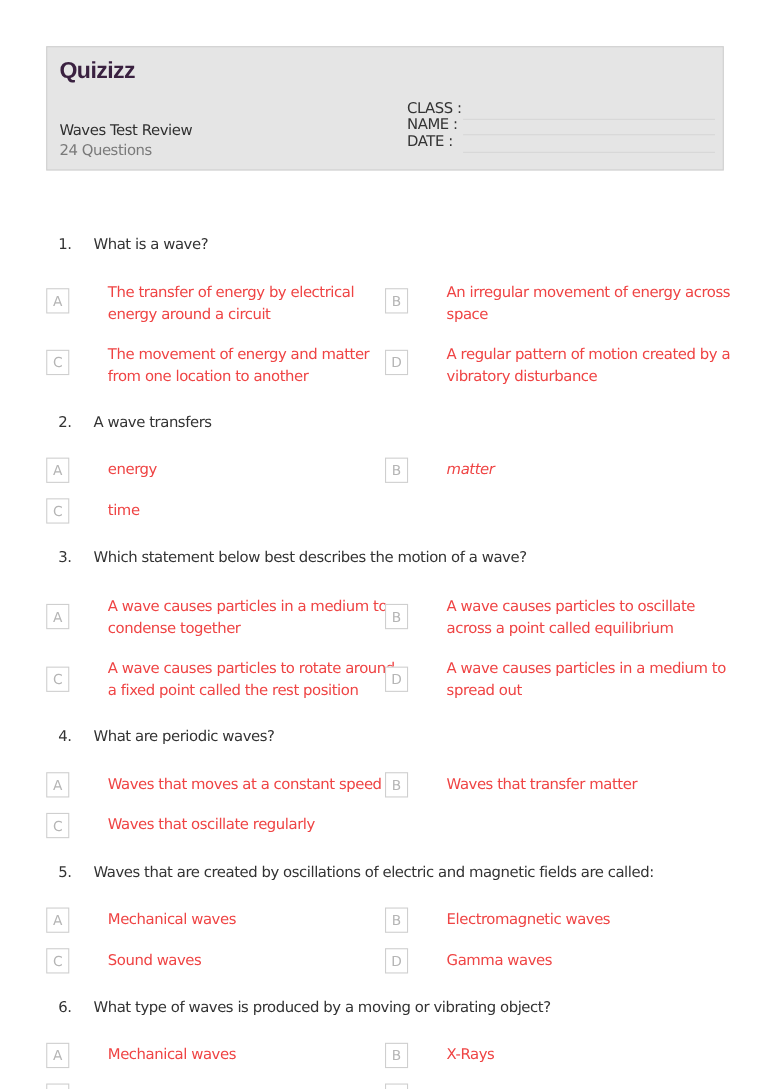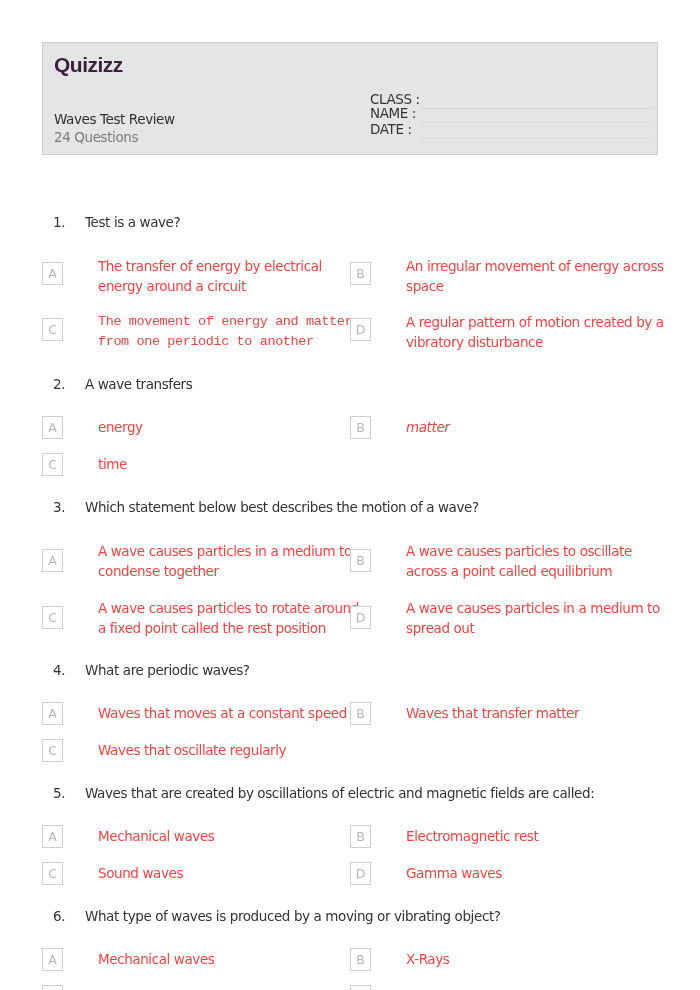--- a/index.html
+++ b/index.html
@@ -54,41 +54,41 @@
     <span class="line"></span>
   </div>
   <div class="field" style="top:78px;">
     <span class="lbl">DATE  :</span>
     <span class="line"></span>
   </div>
 </div>
 
 <div class="question" style="top:214px;">
   <span class="q-num">1.</span>
-  <span class="q-text">Test is a wave?</span>
+  <span class="q-text">What is a wave?</span>
 </div>
 <div class="option" style="left:42px; top:256px;">
   <div class="opt-letter" style="top:6px;">A</div>
   <div class="opt-text" style="top:0;">
     <div>The transfer of energy by electrical</div>
     <div>energy around a circuit</div>
   </div>
 </div>
 <div class="option" style="left:350px; top:256px;">
   <div class="opt-letter" style="top:6px;">B</div>
   <div class="opt-text" style="top:0;">
     <div>An irregular movement of energy across</div>
     <div>space</div>
   </div>
 </div>
 <div class="option" style="left:42px; top:312px;">
   <div class="opt-letter" style="top:6px;">C</div>
-  <div class="opt-text" style="top:0;font-family:Liberation Mono, monospace;">
+  <div class="opt-text" style="top:0;">
     <div>The movement of energy and matter</div>
-    <div>from one periodic to another</div>
+    <div>from one location to another</div>
   </div>
 </div>
 <div class="option" style="left:350px; top:312px;">
   <div class="opt-letter" style="top:6px;">D</div>
   <div class="opt-text" style="top:0;">
     <div>A regular pattern of motion created by a</div>
     <div>vibratory disturbance</div>
   </div>
 </div>
 
@@ -162,21 +162,21 @@
 <div class="question" style="top:785px;">
   <span class="q-num">5.</span>
   <span class="q-text">Waves that are created by oscillations of electric and magnetic fields are called:</span>
 </div>
 <div class="option" style="left:42px; top:825px;">
   <div class="opt-letter" style="top:0;">A</div>
   <div class="opt-text" style="top:1px;">Mechanical waves</div>
 </div>
 <div class="option" style="left:350px; top:825px;">
   <div class="opt-letter" style="top:0;">B</div>
-  <div class="opt-text" style="top:1px;">Electromagnetic rest</div>
+  <div class="opt-text" style="top:1px;">Electromagnetic waves</div>
 </div>
 <div class="option" style="left:42px; top:862px;">
   <div class="opt-letter" style="top:0;">C</div>
   <div class="opt-text" style="top:1px;">Sound waves</div>
 </div>
 <div class="option" style="left:350px; top:862px;">
   <div class="opt-letter" style="top:0;">D</div>
   <div class="opt-text" style="top:1px;">Gamma waves</div>
 </div>
 

